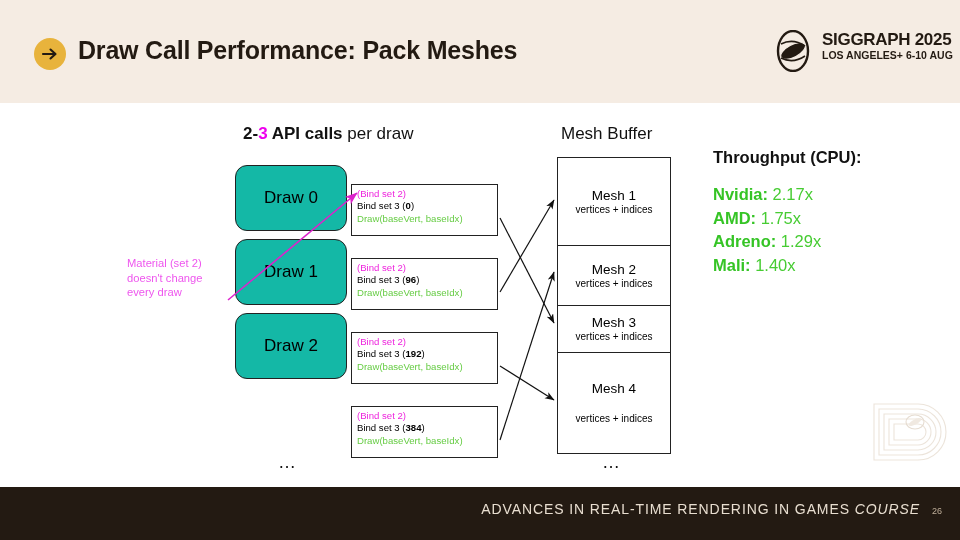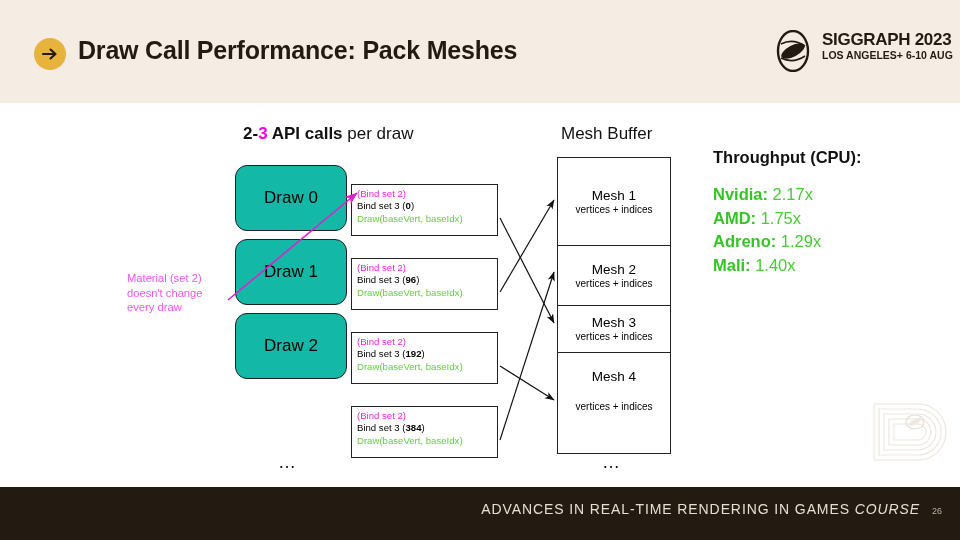--- a/index.html
+++ b/index.html
@@ -78,21 +78,21 @@
 
   
   #throughput{position:absolute;left:713px;top:148px;}
   #tp-title{font-size:16.5px;font-weight:bold;color:#111;margin-bottom:16px;white-space:nowrap;}
   .tp-row{font-size:16.5px;line-height:23.5px;white-space:nowrap;}
   .tp-label{font-weight:bold;color:#35c425;}
   .tp-val{color:#47cc33;}
 
   
   #annotation{
-    position:absolute;left:127px;top:271px;
+    position:absolute;left:127px;top:256px;
     font-size:11.2px;line-height:14.5px;color:#ee55ee;white-space:nowrap;
   }
 
   
   #arrows{position:absolute;left:0;top:0;width:960px;height:540px;pointer-events:none;}
 
   
   #watermark{position:absolute;left:868px;top:398px;width:80px;height:72px;opacity:.5;}
 
   
@@ -125,21 +125,21 @@
 
     <div id="siggraph-logo">
       <svg id="sig-mark" viewBox="0 0 42 42">
         <ellipse cx="21" cy="21" rx="15" ry="20" fill="none" stroke="#231a12" stroke-width="2.4"></ellipse>
         <ellipse cx="21" cy="21" rx="13.5" ry="6.2" fill="#231a12" transform="rotate(-28 21 21)"></ellipse>
         <ellipse cx="21" cy="21" rx="13.5" ry="6.2" fill="none" stroke="#f5ece3" stroke-width="1.1" transform="rotate(-28 21 21)"></ellipse>
         <path d="M9 14 Q21 8 33 16" fill="none" stroke="#231a12" stroke-width="1.6"></path>
         <path d="M9 28 Q21 34 33 26" fill="none" stroke="#231a12" stroke-width="1.6"></path>
       </svg>
       <div id="sig-text">
-        <div id="sig-line1">SIGGRAPH 2023</div>
+        <div id="sig-line1">SIGGRAPH 2025</div>
         <div id="sig-line2">LOS ANGELES+  6-10 AUG</div>
       </div>
     </div>
   </div>
 
   <div id="diagram-heading"><span>2</span><span>-</span><span class="mag">3</span><span> API calls </span><span class="norm">per draw</span></div>
 
   <div id="mesh-buffer-heading">Mesh Buffer</div>
 
   <div class="draw-box" style="left:235px;top:165px;">
@@ -184,21 +184,21 @@
       <div class="mesh-sub">vertices + indices</div>
     </div>
     <div class="mesh-cell" style="top:88px;height:60px;">
       <div class="mesh-name">Mesh 2</div>
       <div class="mesh-sub">vertices + indices</div>
     </div>
     <div class="mesh-cell" style="top:148px;height:47px;">
       <div class="mesh-name">Mesh 3</div>
       <div class="mesh-sub">vertices + indices</div>
     </div>
-    <div class="mesh-cell" style="top:183px;height:99px;gap:16px;">
+    <div class="mesh-cell" style="top:195px;height:99px;gap:16px;">
       <div class="mesh-name">Mesh 4</div>
       <div class="mesh-sub">vertices + indices</div>
     </div>
   </div>
 
   <div class="ellipsis" style="left:602px;top:452px;">…</div>
 
   <div id="annotation">
     <div>Material (set 2)</div>
     <div>doesn't change</div>

